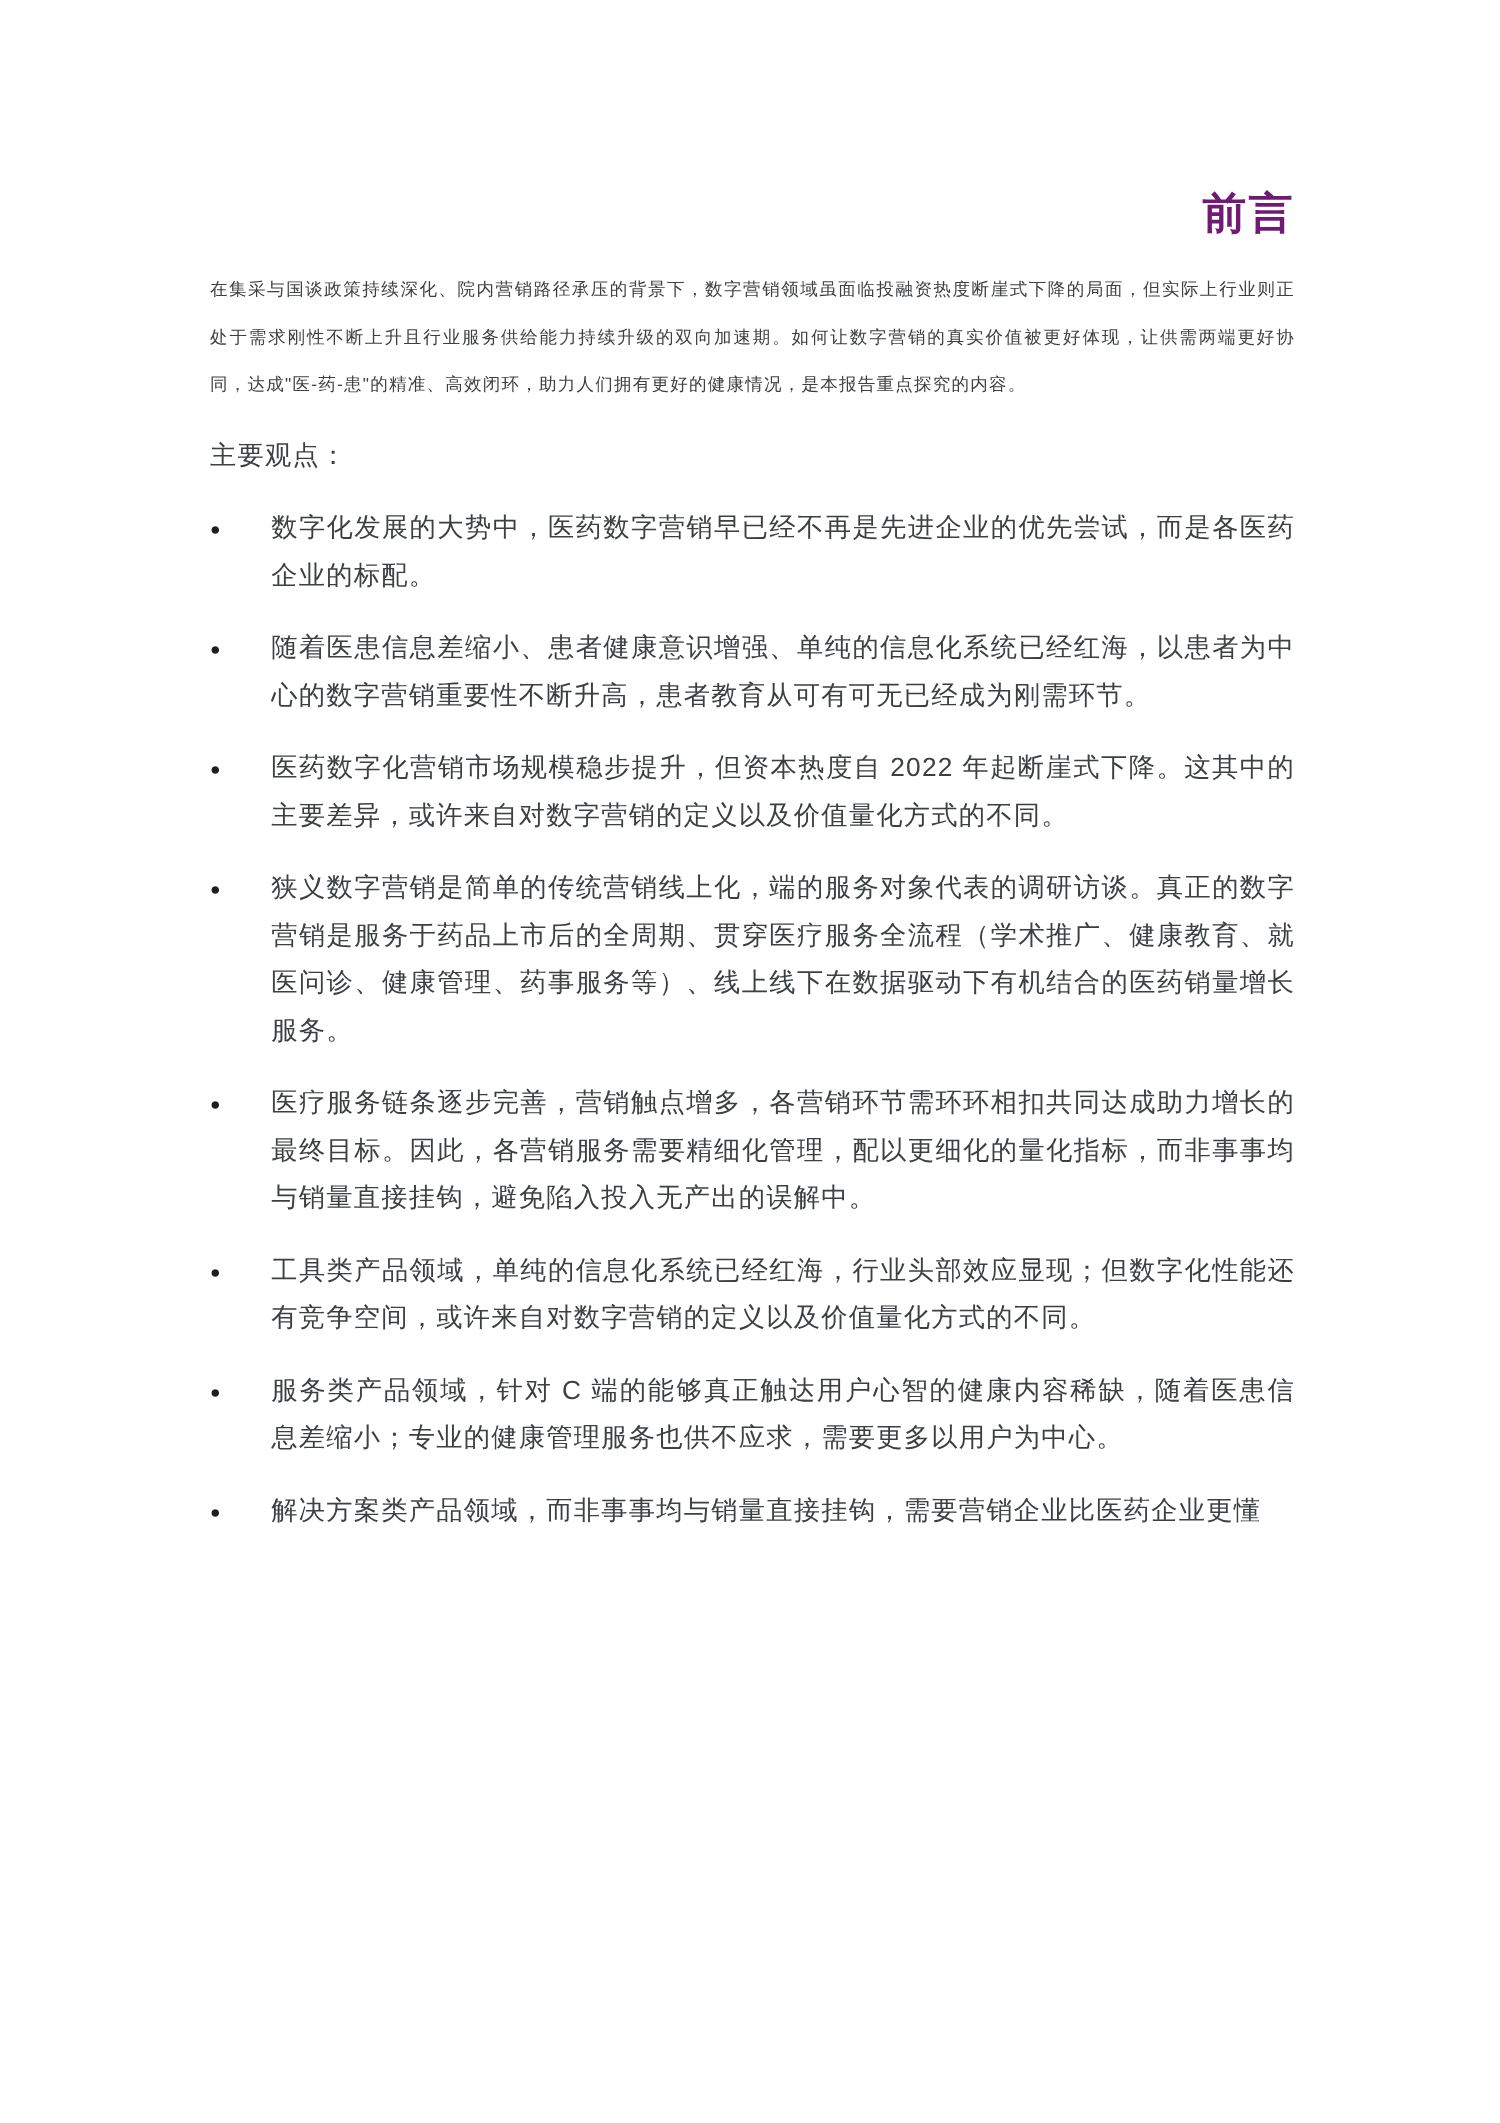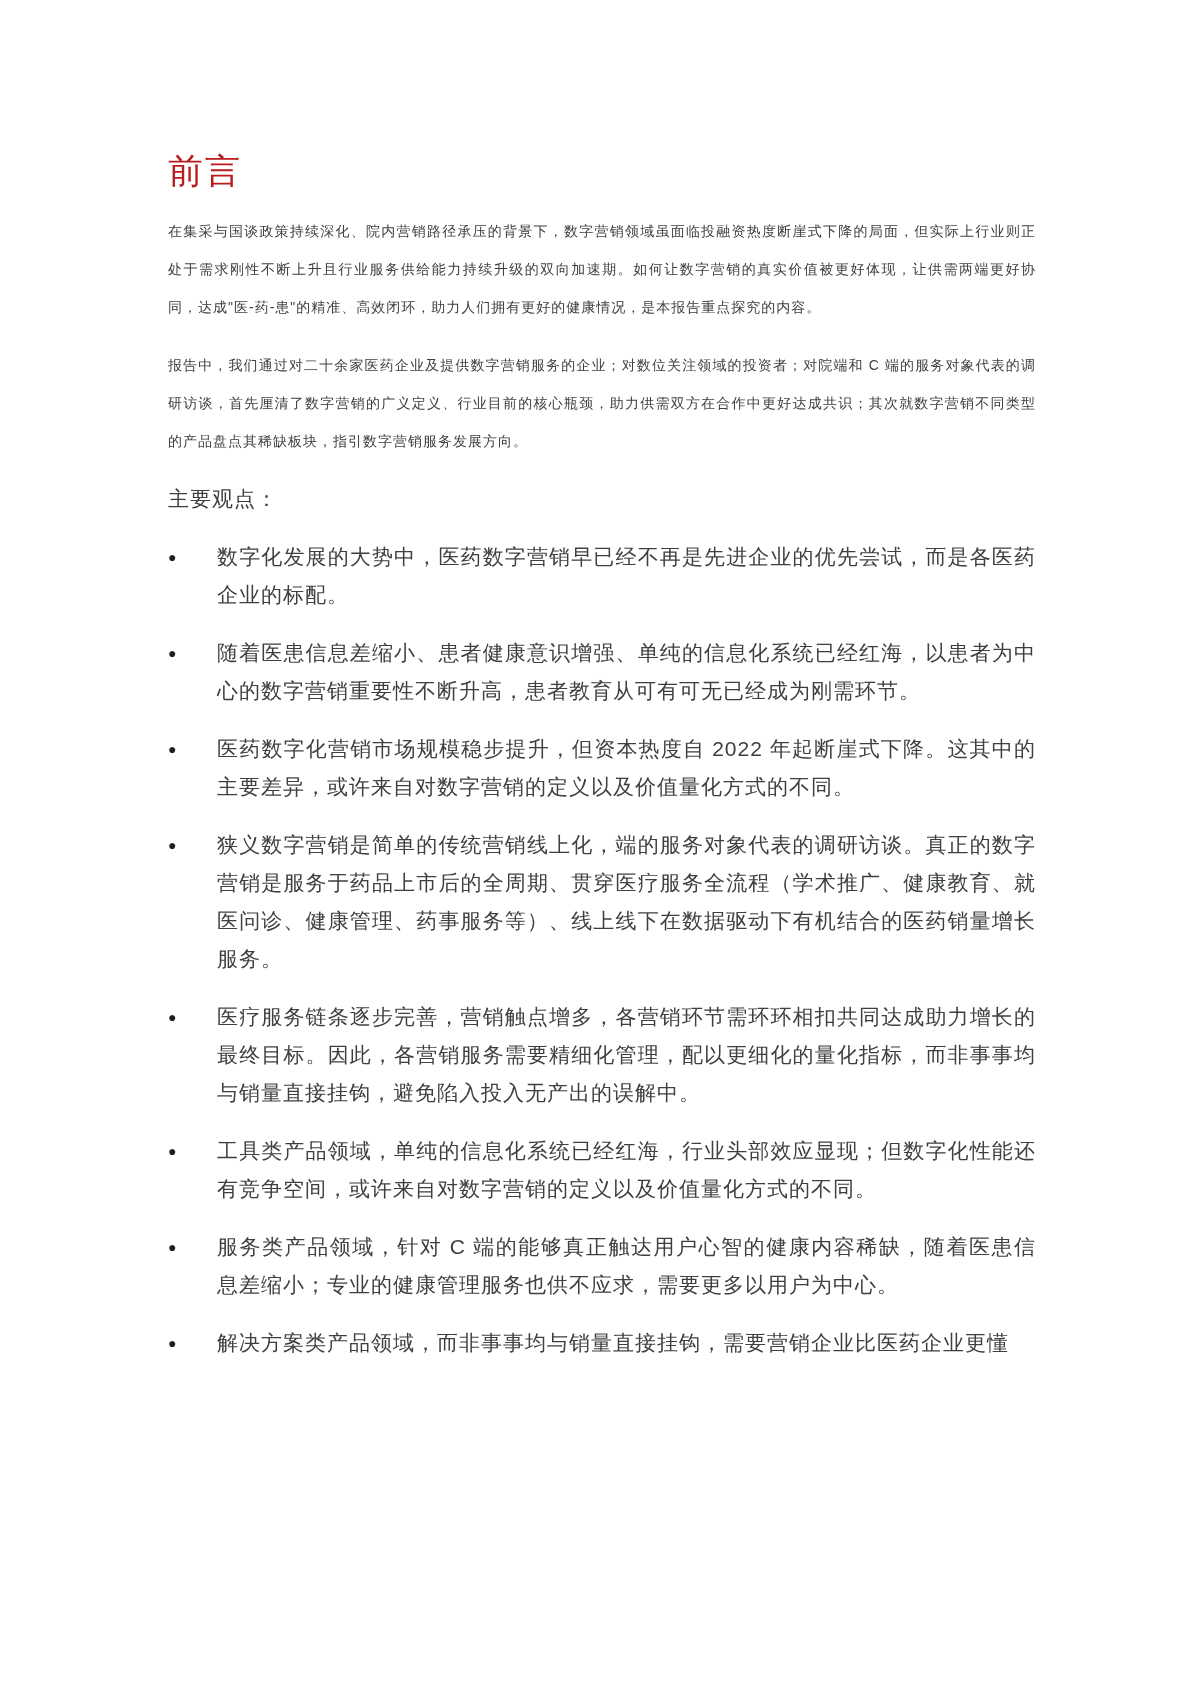--- a/index.html
+++ b/index.html
@@ -19,23 +19,23 @@
   .content {
     position: absolute;
     left: 168px;
     top: 0;
     width: 868px;
   }
   .title {
     margin: 150px 0 20px 0;
     font-size: 35px;
     line-height: 42px;
-    font-weight: normal;
-    text-align: left;
-    color: #b91c1c;
+    font-weight: bold;
+    text-align: right;
+    color: #701a75;
     letter-spacing: 2px;
   }
   .para {
     margin: 0 0 20px 0;
     font-size: 14px;
     line-height: 38px;
     letter-spacing: 1px;
     text-align: justify;
   }
   .label {
@@ -73,21 +73,20 @@
 </head>
 <body>
 
 <div class="page">
   <div class="content">
 
     <h1 class="title">前言</h1>
 
     <p class="para">在集采与国谈政策持续深化、院内营销路径承压的背景下，数字营销领域虽面临投融资热度断崖式下降的局面，但实际上行业则正处于需求刚性不断上升且行业服务供给能力持续升级的双向加速期。如何让数字营销的真实价值被更好体现，让供需两端更好协同，达成"医-药-患"的精准、高效闭环，助力人们拥有更好的健康情况，是本报告重点探究的内容。</p>
 
-    <p class="para">报告中，我们通过对二十余家医药企业及提供数字营销服务的企业；对数位关注领域的投资者；对院端和 C 端的服务对象代表的调研访谈，首先厘清了数字营销的广义定义、行业目前的核心瓶颈，助力供需双方在合作中更好达成共识；其次就数字营销不同类型的产品盘点其稀缺板块，指引数字营销服务发展方向。</p>
 
     <p class="label">主要观点：</p>
 
     <ul class="bullets">
       <li>
         <span class="dot">●</span>
         <span class="btext">数字化发展的大势中，医药数字营销早已经不再是先进企业的优先尝试，而是各医药企业的标配。</span>
       </li>
       <li>
         <span class="dot">●</span>

